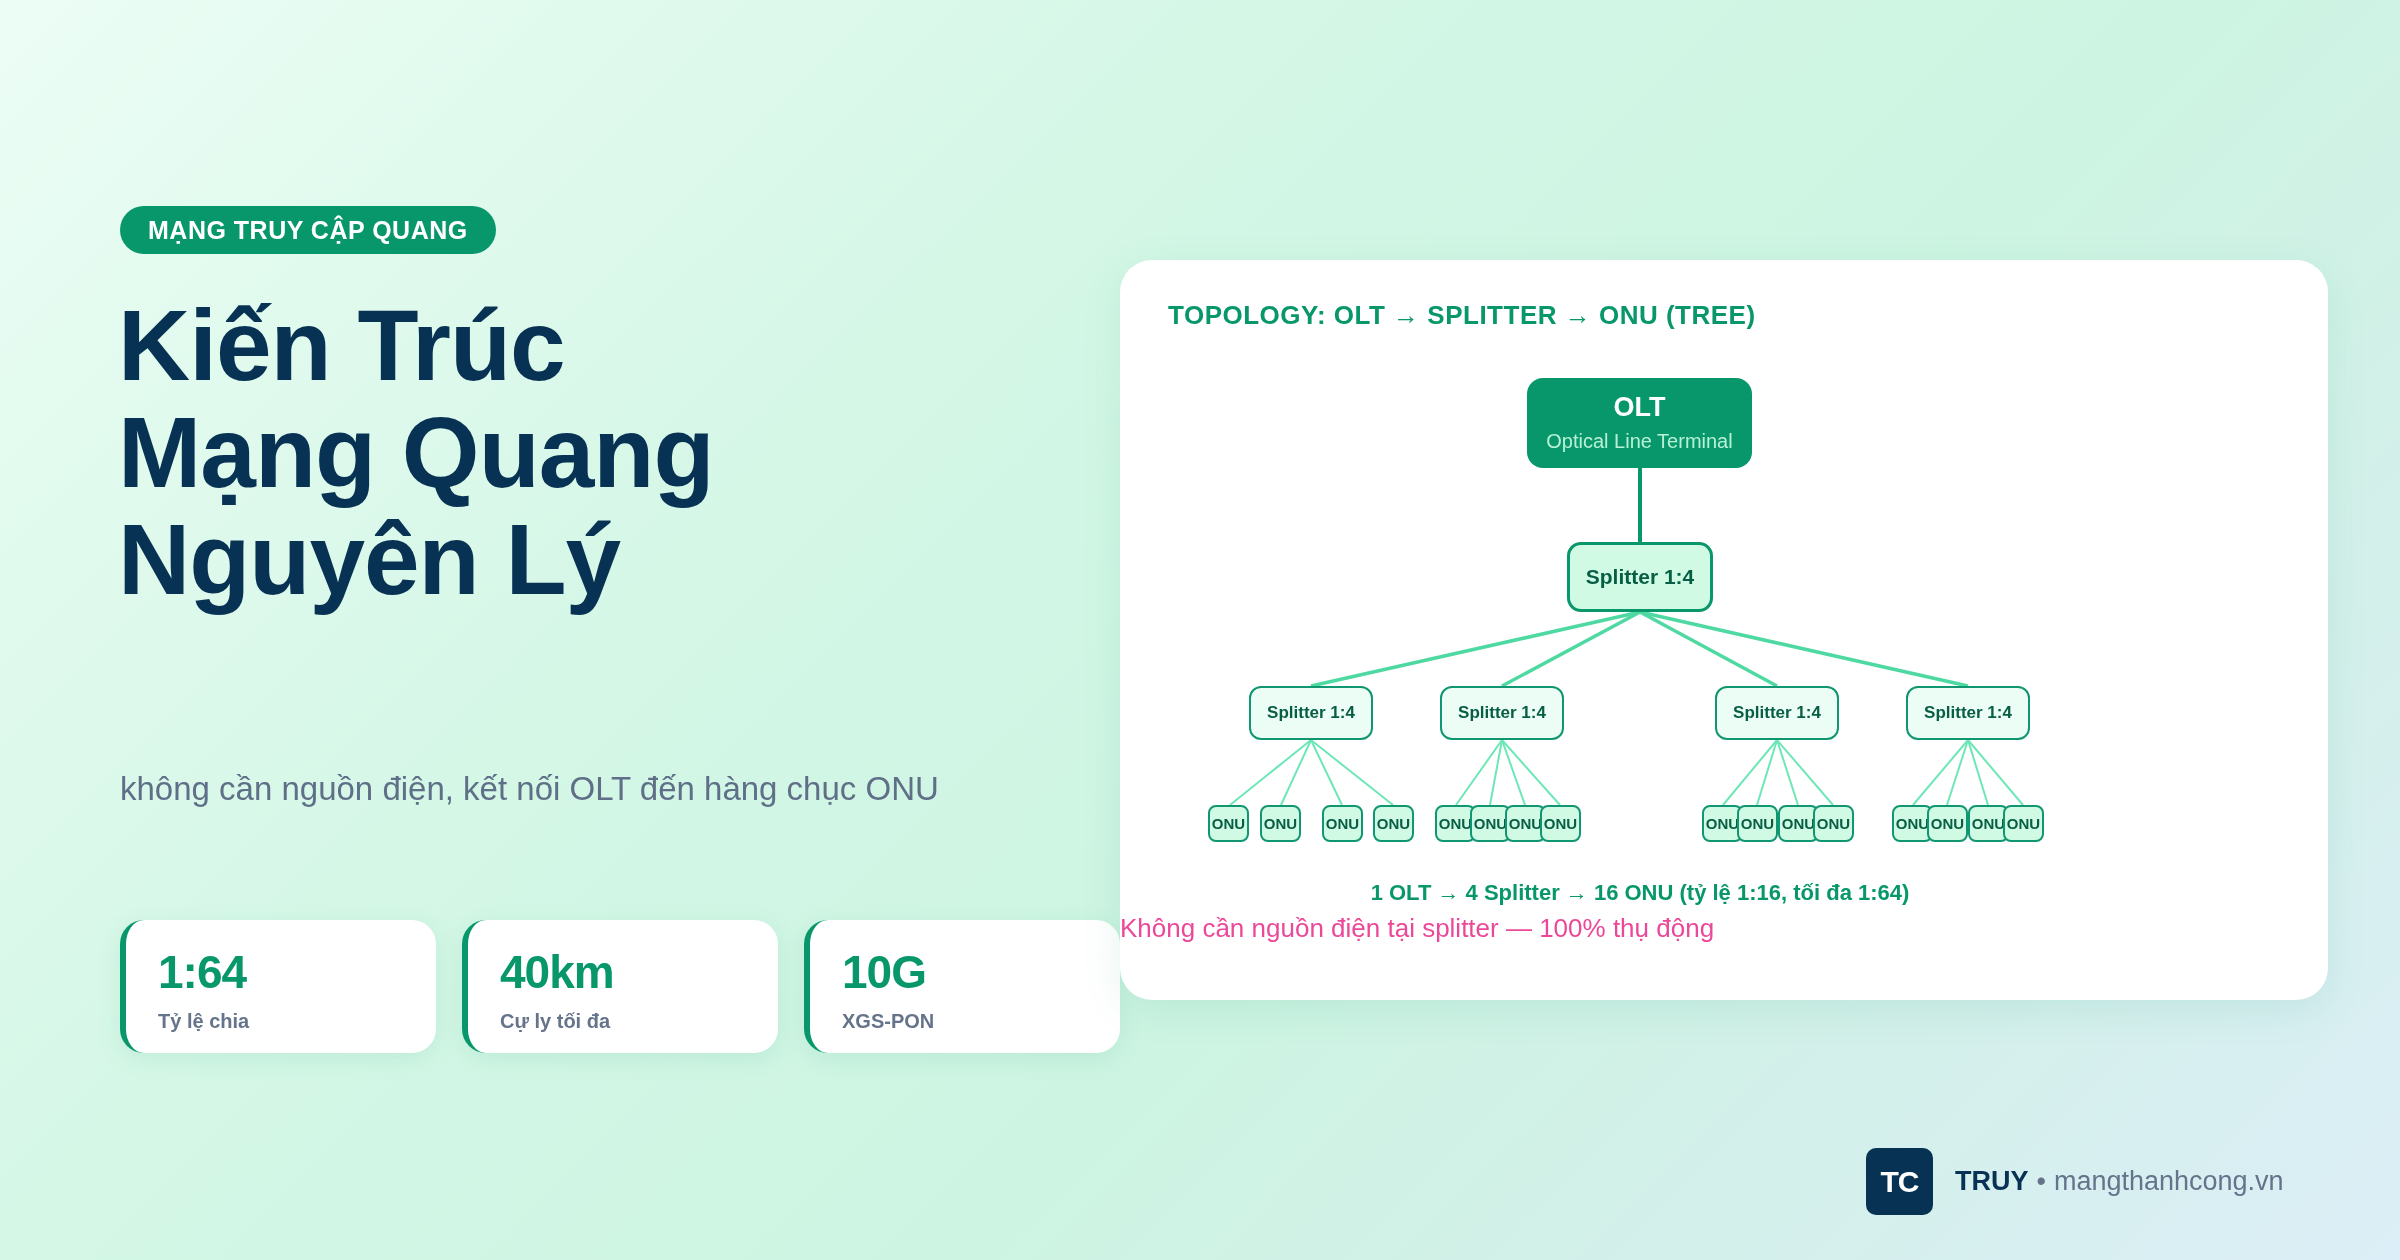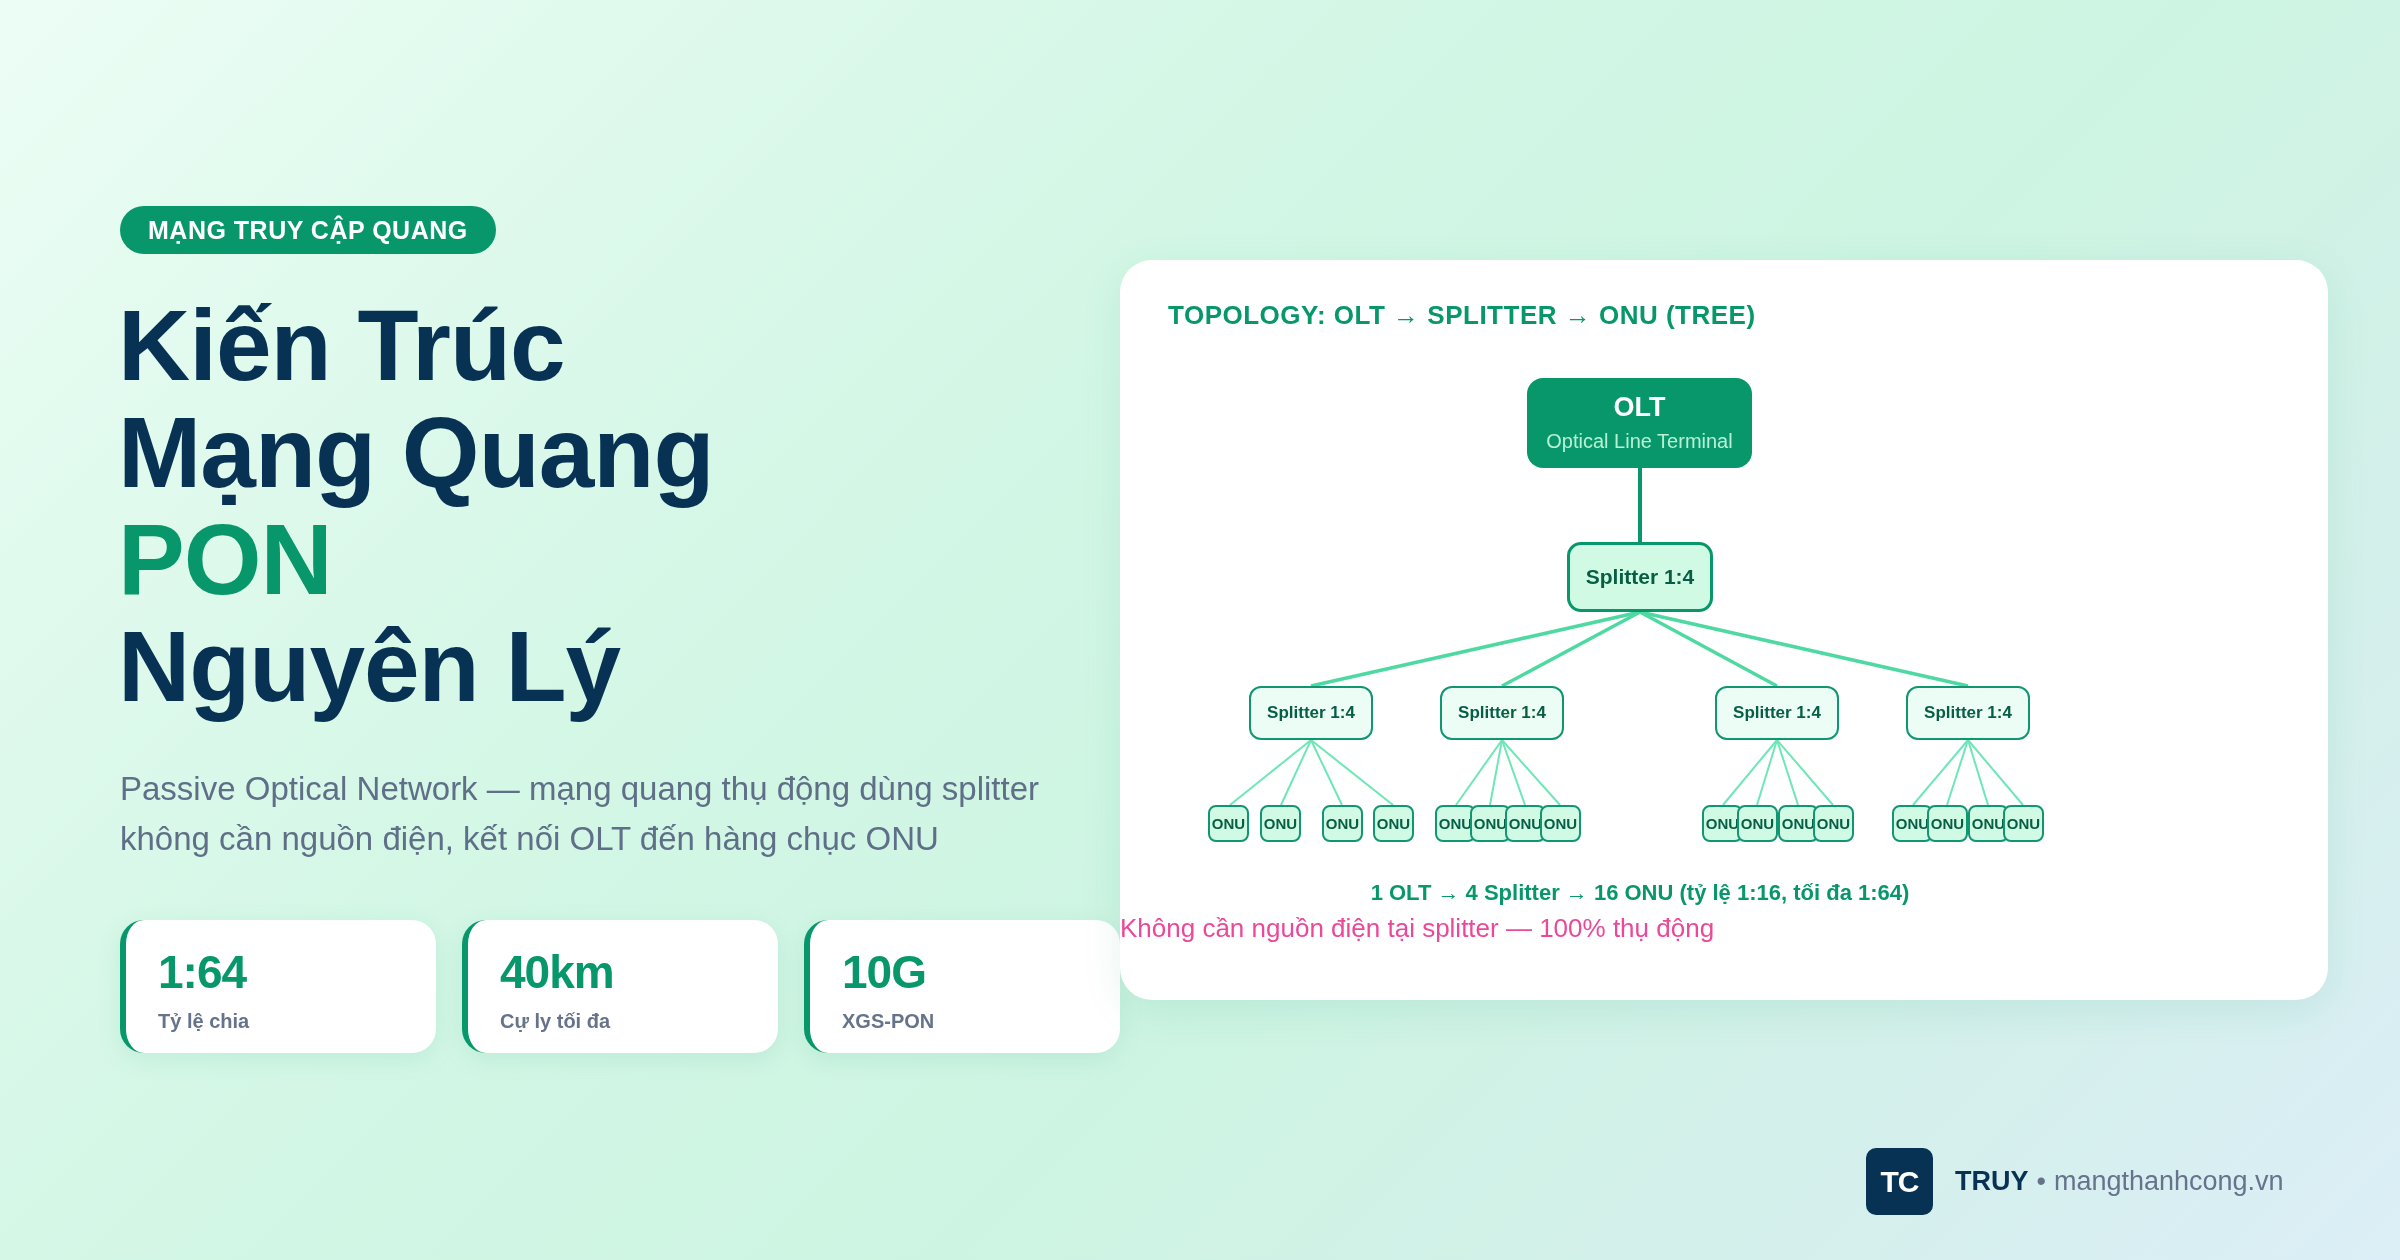--- a/index.html
+++ b/index.html
@@ -86,26 +86,24 @@
   .brand-url { font-size: 27px; color: #65738b; }
 </style>
 </head>
 <body>
 
 <div class="badge">MẠNG TRUY CẬP QUANG</div>
 
 <h1 class="title">
   <span class="line">Kiến Trúc</span>
   <span class="line">Mạng Quang</span>
-  <span class="line accent">PON</span>
   <span class="line">Nguyên Lý</span>
 </h1>
 
 <div class="subtitle">
-  <div>Passive Optical Network — mạng quang thụ động dùng splitter</div>
   <div>không cần nguồn điện, kết nối OLT đến hàng chục ONU</div>
 </div>
 
 <div class="stats">
   <div class="stat">
     <div class="stat-value">1:64</div>
     <div class="stat-label">Tỷ lệ chia</div>
   </div>
   <div class="stat">
     <div class="stat-value">40km</div>

